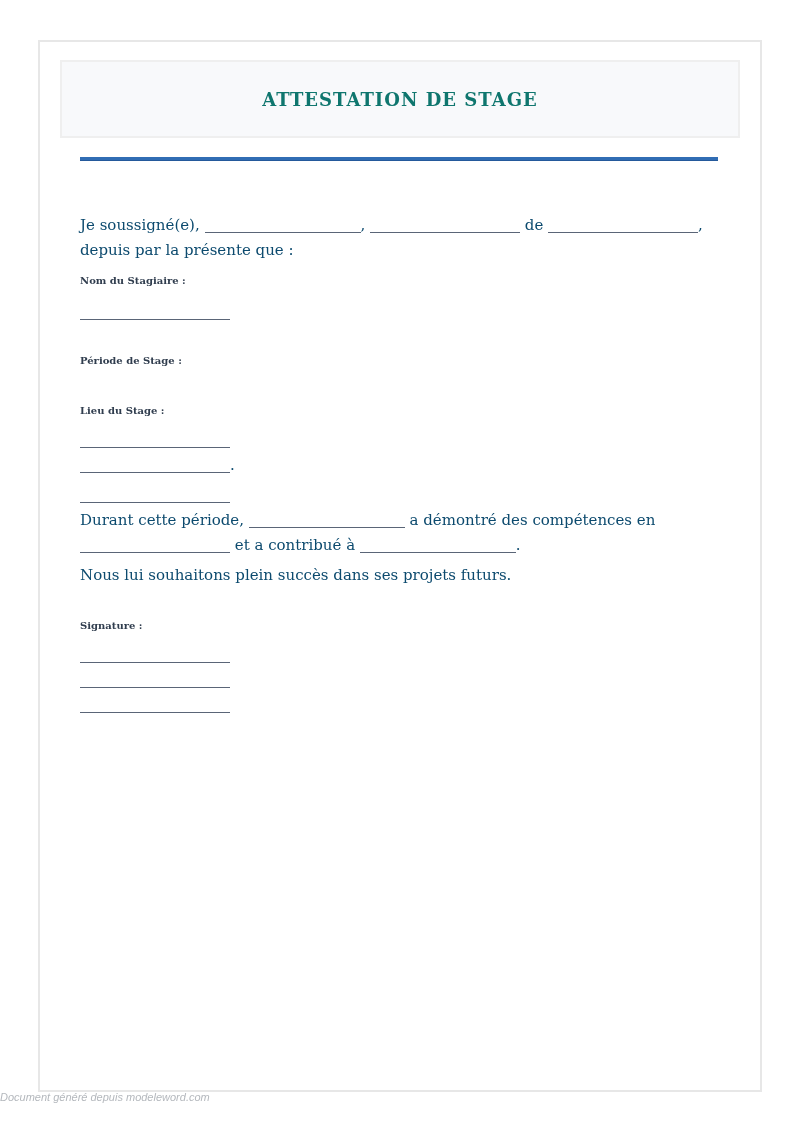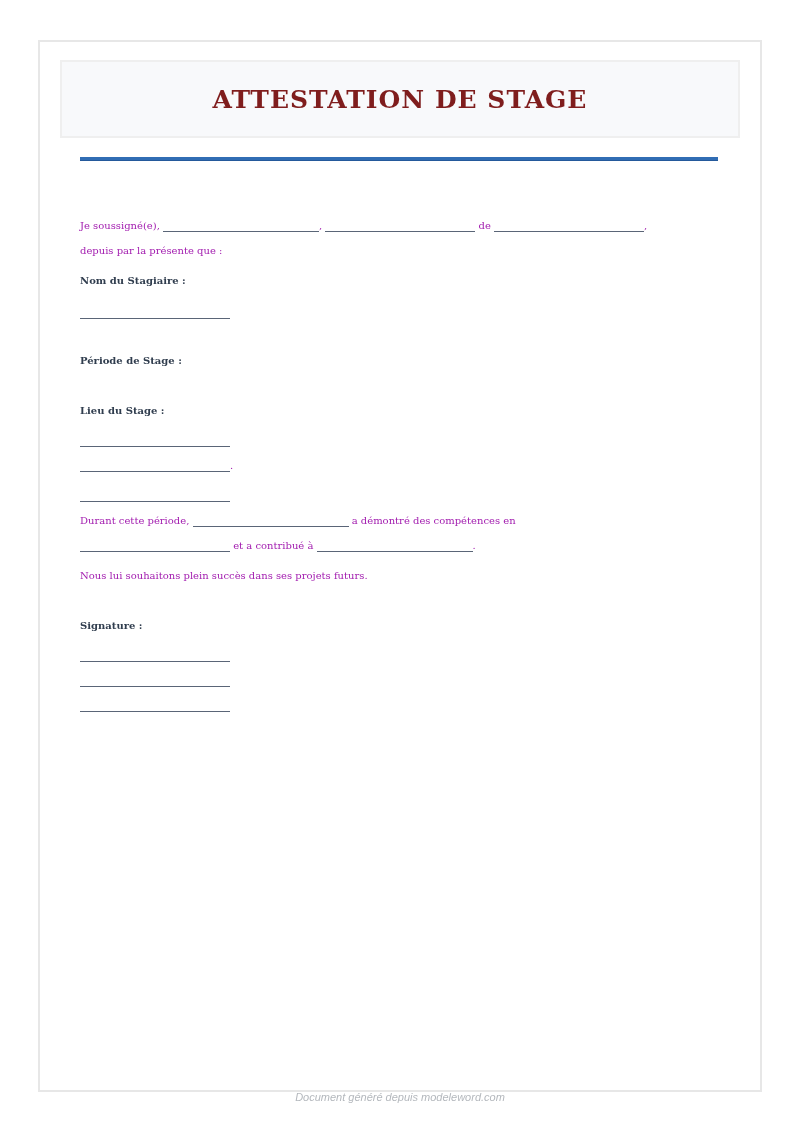--- a/index.html
+++ b/index.html
@@ -37,45 +37,45 @@
     background: #f8f9fb;
     border: 2px solid #efefef;
     display: flex;
     align-items: center;
     justify-content: center;
   }
   .doc-title {
     margin: 0;
     font-family: "DejaVu Serif", serif;
     font-weight: bold;
-    font-size: 25px;
+    font-size: 18px;
     letter-spacing: 1px;
-    color: #7f1d1d;
+    color: #0f766e;
     white-space: nowrap;
   }
   .divider {
     position: absolute;
     left: 40px;
     top: 115px;
     width: 638px;
     height: 3px;
     background: #316db4;
     border-bottom: 1px solid #24599b;
   }
   .content {
     position: absolute;
     left: 40px;
     top: 171px;
     width: 644px;
   }
   .line {
     margin: 0;
-    font-size: 10px;
+    font-size: 15px;
     line-height: 25px;
-    color: #a21caf;
+    color: #0c4a6e;
     white-space: nowrap;
   }
   .heading {
     font-weight: bold;
     font-size: 10px;
     color: #303d4e;
   }
   .blank {
     display: inline-block;
     height: 0;
@@ -85,21 +85,20 @@
   .mt5  { margin-top: 5px; }
   .mt7  { margin-top: 7px; }
   .mt23 { margin-top: 23px; }
   .mt25 { margin-top: 25px; }
   .mt30 { margin-top: 30px; }
   .footer {
     position: absolute;
     left: 0;
     top: 1091px;
     width: 800px;
-    text-align: center;
     font-family: "Liberation Sans", sans-serif;
     font-style: italic;
     font-size: 11px;
     color: #b4b8bd;
   }
 </style>
 </head>
 <body>
 
 <div class="canvas">

